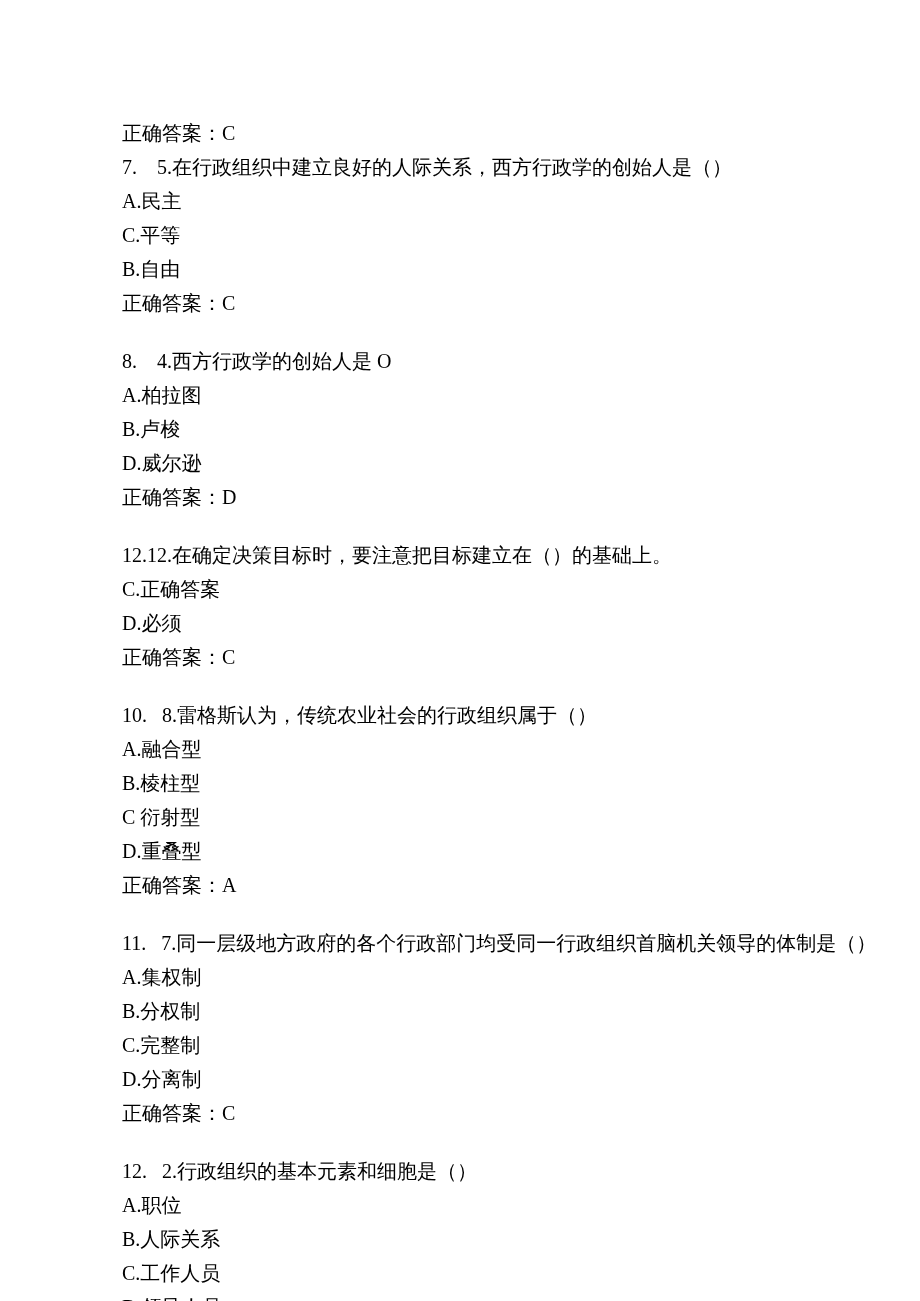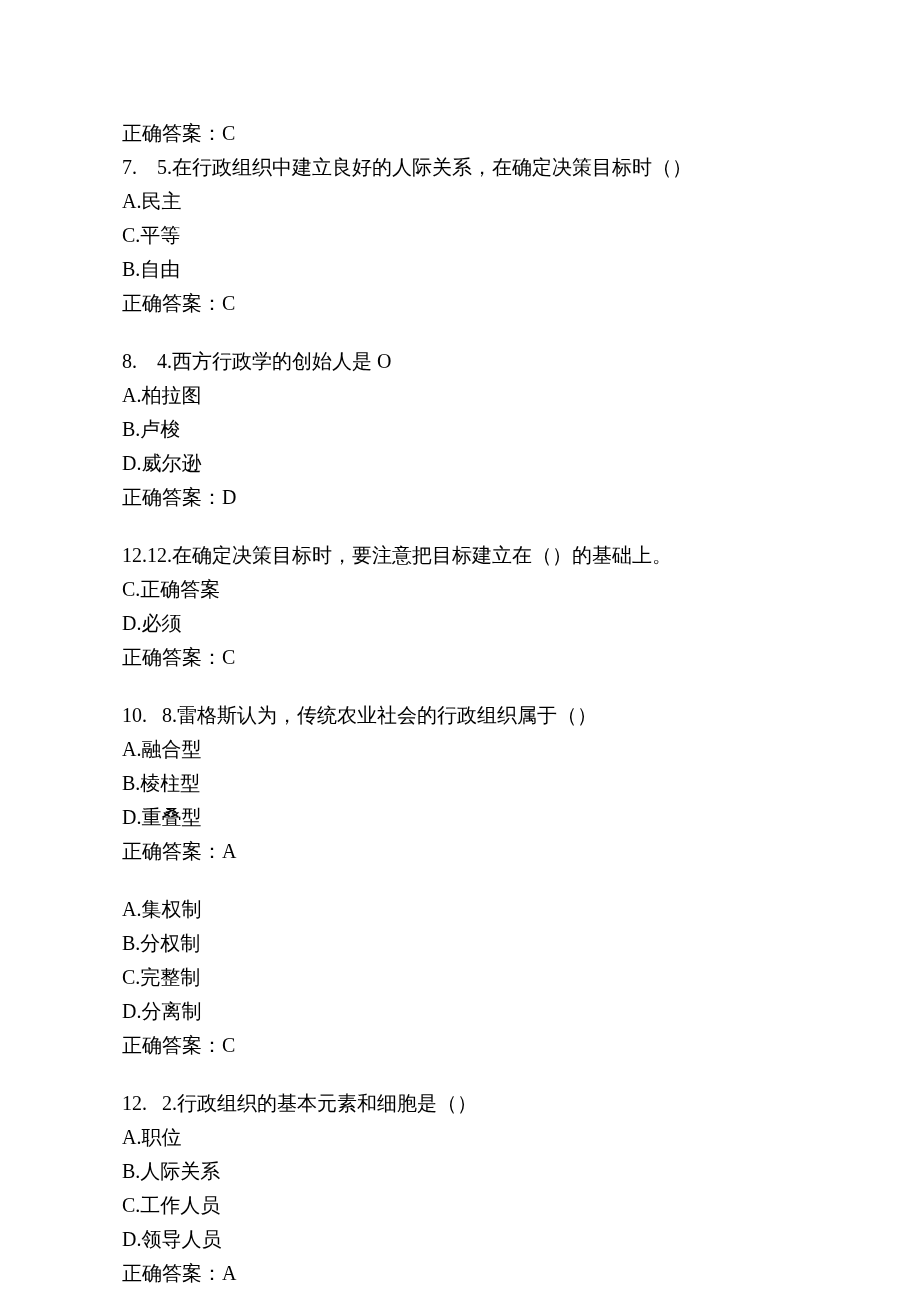--- a/index.html
+++ b/index.html
@@ -29,21 +29,21 @@
   }
 </style>
 </head>
 <body>
 
 <div class="page">
 
   <div class="block">
     <div class="line">正确答案：C</div>
     <div class="line">
-      <span>7.</span>&nbsp;&nbsp;&nbsp;&nbsp;<span>5.</span><span>在行政组织中建立良好的人际关系，在确定决策目标时（）</span>
+      <span>7.</span>&nbsp;&nbsp;&nbsp;&nbsp;<span>5.</span><span>在行政组织中建立良好的人际关系，西方行政学的创始人是（）</span>
     </div>
     <div class="line">A.民主</div>
     <div class="line">C.平等</div>
     <div class="line">B.自由</div>
     <div class="line">正确答案：C</div>
   </div>
 
   <div class="block">
     <div class="line">
       <span>8.</span>&nbsp;&nbsp;&nbsp;&nbsp;<span>4.</span><span>西方行政学的创始人是 O</span>
@@ -62,25 +62,29 @@
     <div class="line">D.必须</div>
     <div class="line">正确答案：C</div>
   </div>
 
   <div class="block">
     <div class="line">
       <span>10.</span>&nbsp;&nbsp;&nbsp;<span>8.</span><span>雷格斯认为，传统农业社会的行政组织属于（）</span>
     </div>
     <div class="line">A.融合型</div>
     <div class="line">B.棱柱型</div>
+    <div class="line">C 衍射型</div>
     <div class="line">D.重叠型</div>
     <div class="line">正确答案：A</div>
   </div>
 
   <div class="block">
+    <div class="line">
+      <span>11.</span>&nbsp;&nbsp;&nbsp;<span>7.</span><span>同一层级地方政府的各个行政部门均受同一行政组织首脑机关领导的体制是（）</span>
+    </div>
     <div class="line">A.集权制</div>
     <div class="line">B.分权制</div>
     <div class="line">C.完整制</div>
     <div class="line">D.分离制</div>
     <div class="line">正确答案：C</div>
   </div>
 
   <div class="block">
     <div class="line">
       <span>12.</span>&nbsp;&nbsp;&nbsp;<span>2.</span><span>行政组织的基本元素和细胞是（）</span>

